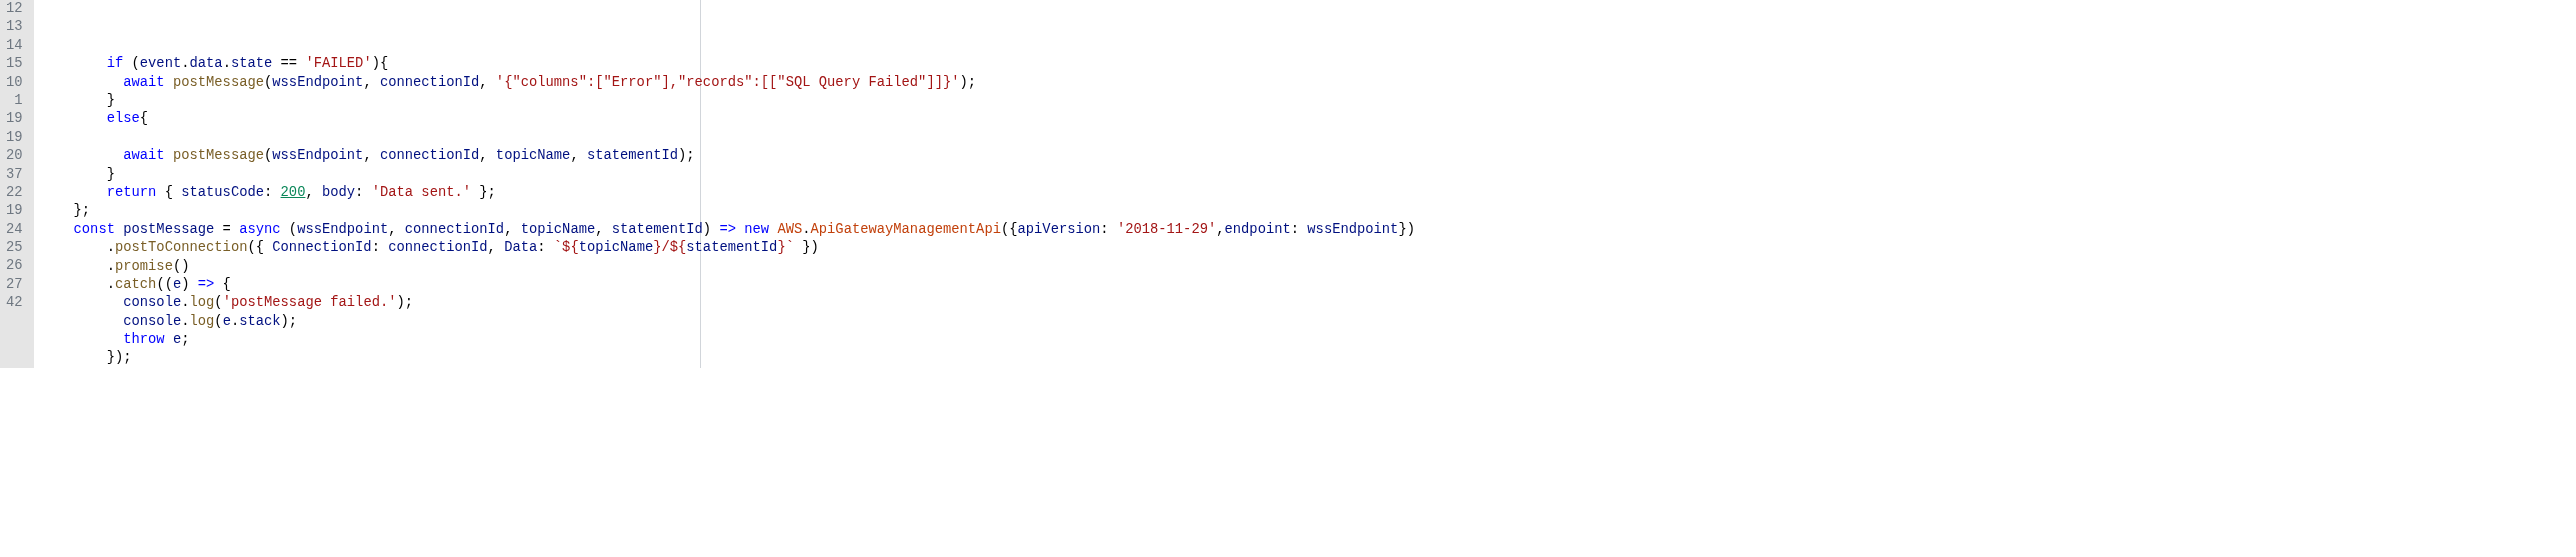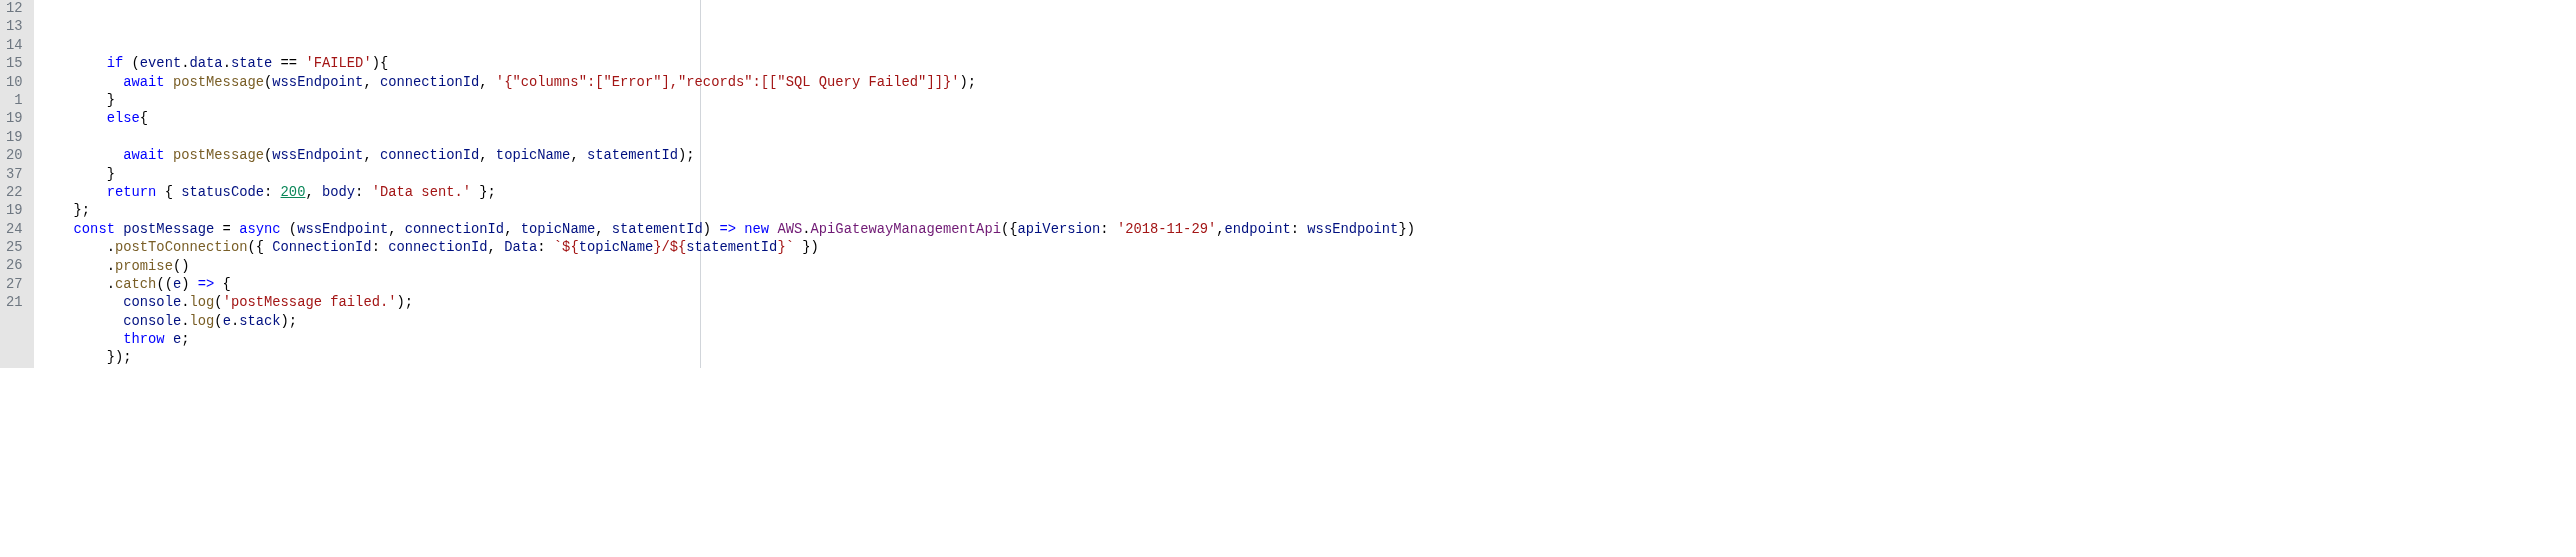--- a/index.html
+++ b/index.html
@@ -46,21 +46,21 @@
     position: relative;
     z-index: 1;
     margin-left: 40px;
   }
   .tok-kw   { color: #0000ff; }   
   .tok-prop { color: #001080; }   
   .tok-str  { color: #a31515; }   
   .tok-num  { color: #098658; text-decoration: underline; }   
   .tok-func { color: #795e26; }
   .tok-plain{ color: #000000; }
-  .tok-type { color: #701a75; }   
+  .tok-type { color: #c2410c; }   
 </style>
 </head>
 <body>
 
 <div class="editor">
   <div class="gutter" id="gutter">
       <div>12</div>
       <div>13</div>
       <div>14</div>
       <div>15</div>
@@ -69,19 +69,19 @@
       <div>19</div>
       <div>19</div>
       <div>20</div>
       <div>37</div>
       <div>22</div>
       <div>19</div>
       <div>24</div>
       <div>25</div>
       <div>26</div>
       <div>27</div>
-      <div>21</div>
+      <div>42</div>
     </div>
   <div class="code" id="code">
     <div class="ruler"></div>
   <div class="line"><span class="tok-plain">    </span><span class="tok-kw">if</span><span class="tok-plain"> (</span><span class="tok-prop">event</span><span class="tok-plain">.</span><span class="tok-prop">data</span><span class="tok-plain">.</span><span class="tok-prop">state</span><span class="tok-plain"> == </span><span class="tok-str">'FAILED'</span><span class="tok-plain">){</span></div><div class="line"><span class="tok-plain">      </span><span class="tok-kw">await</span><span class="tok-plain"> </span><span class="tok-func">postMessage</span><span class="tok-plain">(</span><span class="tok-prop">wssEndpoint</span><span class="tok-plain">, </span><span class="tok-prop">connectionId</span><span class="tok-plain">, </span><span class="tok-str">'{"columns":["Error"],"records":[["SQL Query Failed"]]}'</span><span class="tok-plain">);</span></div><div class="line"><span class="tok-plain">    }</span></div><div class="line"><span class="tok-plain">    </span><span class="tok-kw">else</span><span class="tok-plain">{</span></div><div class="line"><span class="tok-plain"></span></div><div class="line"><span class="tok-plain">      </span><span class="tok-kw">await</span><span class="tok-plain"> </span><span class="tok-func">postMessage</span><span class="tok-plain">(</span><span class="tok-prop">wssEndpoint</span><span class="tok-plain">, </span><span class="tok-prop">connectionId</span><span class="tok-plain">, </span><span class="tok-prop">topicName</span><span class="tok-plain">, </span><span class="tok-prop">statementId</span><span class="tok-plain">);</span></div><div class="line"><span class="tok-plain">    }</span></div><div class="line"><span class="tok-plain">    </span><span class="tok-kw">return</span><span class="tok-plain"> { </span><span class="tok-prop">statusCode</span><span class="tok-plain">: </span><span class="tok-num">200</span><span class="tok-plain">, </span><span class="tok-prop">body</span><span class="tok-plain">: </span><span class="tok-str">'Data sent.'</span><span class="tok-plain"> };</span></div><div class="line"><span class="tok-plain">};</span></div><div class="line"><span class="tok-kw">const</span><span class="tok-plain"> </span><span class="tok-prop">postMessage</span><span class="tok-plain"> = </span><span class="tok-kw">async</span><span class="tok-plain"> (</span><span class="tok-prop">wssEndpoint</span><span class="tok-plain">, </span><span class="tok-prop">connectionId</span><span class="tok-plain">, </span><span class="tok-prop">topicName</span><span class="tok-plain">, </span><span class="tok-prop">statementId</span><span class="tok-plain">) </span><span class="tok-kw">=&gt;</span><span class="tok-plain"> </span><span class="tok-kw">new</span><span class="tok-plain"> </span><span class="tok-type">AWS</span><span class="tok-plain">.</span><span class="tok-type">ApiGatewayManagementApi</span><span class="tok-plain">({</span><span class="tok-prop">apiVersion</span><span class="tok-plain">: </span><span class="tok-str">'2018-11-29'</span><span class="tok-plain">,</span><span class="tok-prop">endpoint</span><span class="tok-plain">: </span><span class="tok-prop">wssEndpoint</span><span class="tok-plain">})</span></div><div class="line"><span class="tok-plain">    .</span><span class="tok-func">postToConnection</span><span class="tok-plain">({ </span><span class="tok-prop">ConnectionId</span><span class="tok-plain">: </span><span class="tok-prop">connectionId</span><span class="tok-plain">, </span><span class="tok-prop">Data</span><span class="tok-plain">: </span><span class="tok-str">`${</span><span class="tok-prop">topicName</span><span class="tok-str">}/${</span><span class="tok-prop">statementId</span><span class="tok-str">}`</span><span class="tok-plain"> })</span></div><div class="line"><span class="tok-plain">    .</span><span class="tok-func">promise</span><span class="tok-plain">()</span></div><div class="line"><span class="tok-plain">    .</span><span class="tok-func">catch</span><span class="tok-plain">((</span><span class="tok-prop">e</span><span class="tok-plain">) </span><span class="tok-kw">=&gt;</span><span class="tok-plain"> {</span></div><div class="line"><span class="tok-plain">      </span><span class="tok-prop">console</span><span class="tok-plain">.</span><span class="tok-func">log</span><span class="tok-plain">(</span><span class="tok-str">'postMessage failed.'</span><span class="tok-plain">);</span></div><div class="line"><span class="tok-plain">      </span><span class="tok-prop">console</span><span class="tok-plain">.</span><span class="tok-func">log</span><span class="tok-plain">(</span><span class="tok-prop">e</span><span class="tok-plain">.</span><span class="tok-prop">stack</span><span class="tok-plain">);</span></div><div class="line"><span class="tok-plain">      </span><span class="tok-kw">throw</span><span class="tok-plain"> </span><span class="tok-prop">e</span><span class="tok-plain">;</span></div><div class="line"><span class="tok-plain">    });</span></div></div>
 </div>
 
 
 </body></html>

